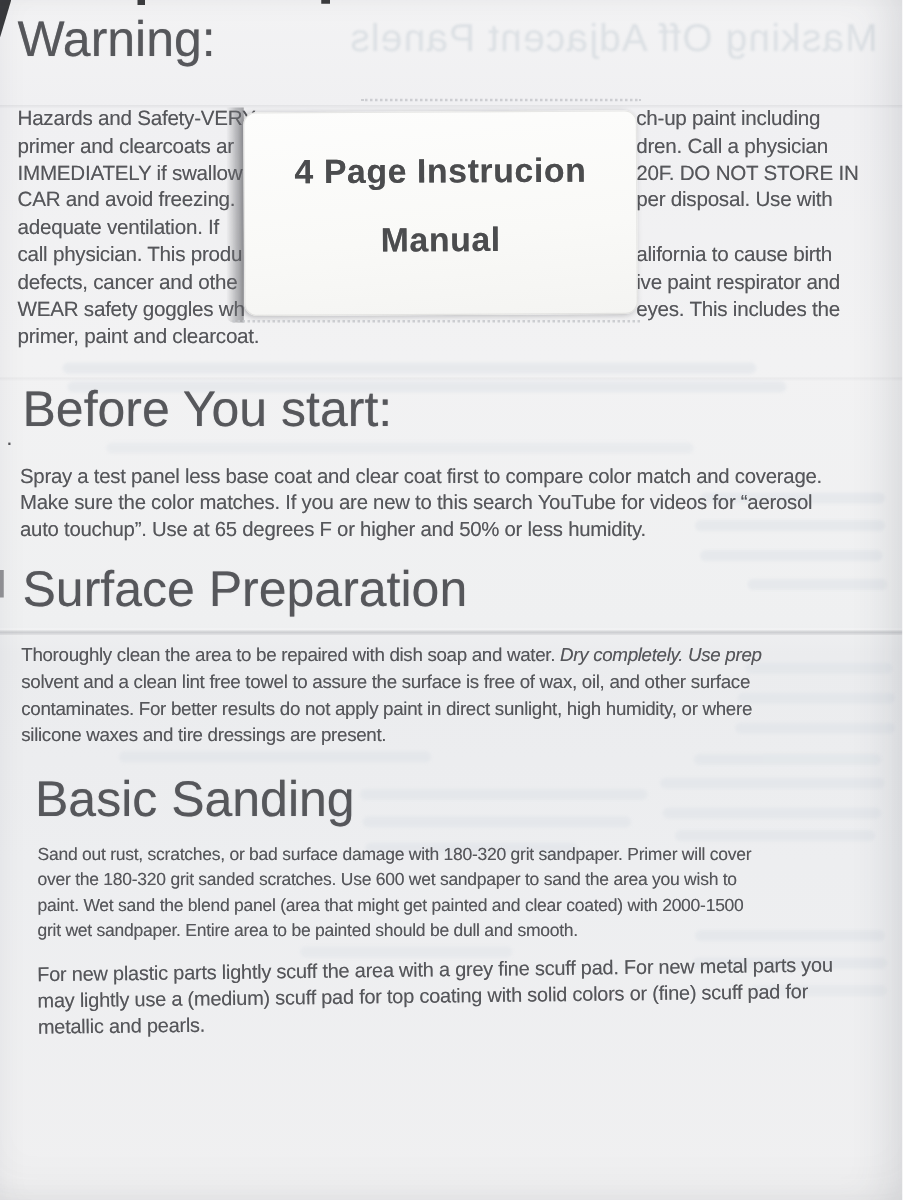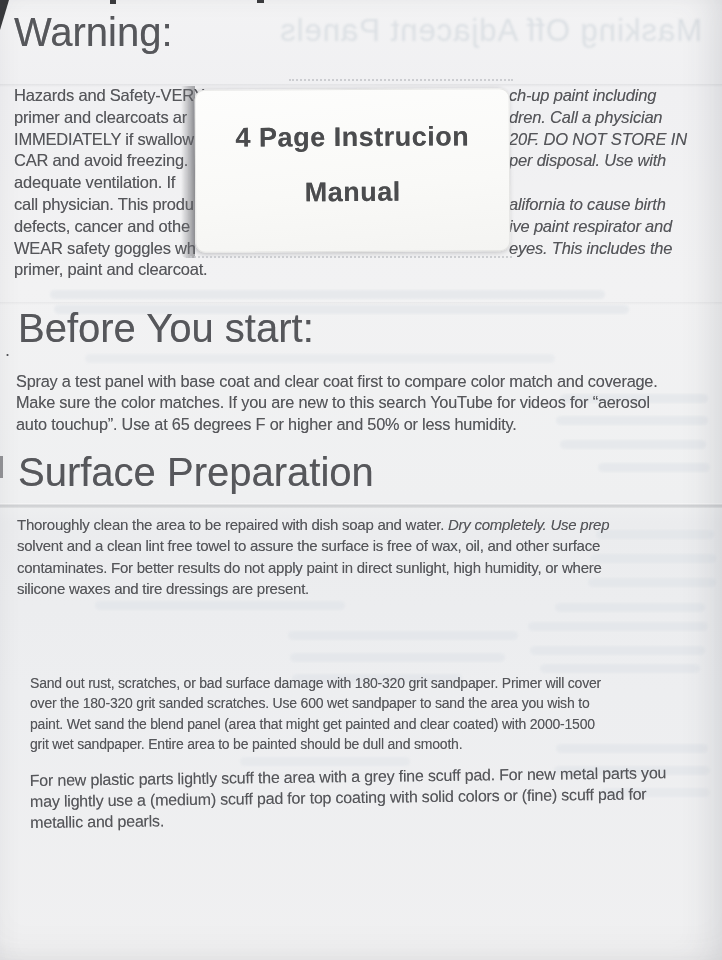--- a/index.html
+++ b/index.html
@@ -39,21 +39,21 @@
      text-shadow:0 0 .6px rgba(86,87,91,.55);}
   .h-warning{left:14px;top:10px;font-size:40px;}
   .h-before{left:18px;top:306px;font-size:40px;}
   .h-surface{left:18px;top:450px;font-size:40px;}
   .h-sanding{left:28px;top:618px;font-size:40px;}
   
   .para{position:absolute;color:#55565a;text-shadow:0 0 .5px rgba(85,86,90,.5);}
   .para div{white-space:nowrap;}
   .warn-lines{left:14px;top:85px;width:694px;font-size:16.5px;line-height:21.8px;letter-spacing:-.2px;}
   .wl{position:relative;}
-  .wl-right{position:absolute;left:495px;top:0;font-style:italic;}
+  .wl-right{position:absolute;left:495px;top:0;}
   .stray-dot{position:absolute;left:5px;top:340px;font-size:18px;color:#55565a;}
   .before-lines{left:16px;top:371px;width:694px;font-size:16.3px;line-height:21.4px;letter-spacing:-.2px;}
   .surface-lines{left:17px;top:514px;width:700px;font-size:15px;line-height:21.4px;letter-spacing:-.25px;}
   .sanding-lines-1{left:30px;top:673px;width:690px;font-size:14px;line-height:20.4px;letter-spacing:-.2px;}
   .sanding-lines-2{left:30px;top:771px;width:690px;font-size:16px;line-height:20.8px;letter-spacing:-.2px;
     transform:rotate(-.7deg);transform-origin:left center;}
   .it{font-style:italic;}
   
   .perf{position:absolute;height:0;border-top:2px dotted #c6c8cc;opacity:.85;}
   .perf-top{left:289px;top:79px;width:224px;}
@@ -127,33 +127,34 @@
   <div class="liner-shadow"></div>
   <div class="sticker">
     <div class="sticker-line sticker-line1">4 Page Instrucion</div>
     <div class="sticker-line sticker-line2">Manual</div>
   </div>
   <div class="perf perf-bottom"></div>
 
   <h1 class="h h-before">Before You start:</h1>
   <span class="stray-dot">.</span>
   <div class="para before-lines">
-    <div>Spray a test panel with base coat and clear coat first to compare color match and coverage.</div>
+    <div>Spray a test panel less base coat and clear coat first to compare color match and coverage.</div>
     <div>Make sure the color matches.  If you are new to this search YouTube for videos for “aerosol</div>
     <div>auto touchup”.  Use at 65 degrees F or higher and 50% or less humidity.</div>
   </div>
 
   <h1 class="h h-surface">Surface Preparation</h1>
   <div class="para surface-lines">
     <div><span>Thoroughly clean the area to be repaired with dish soap and water.  </span><span class="it">Dry completely. Use prep</span></div>
     <div>solvent and a clean lint free towel to assure the surface is free of wax, oil, and other surface</div>
     <div>contaminates. For better results do not apply paint in direct sunlight, high humidity, or where</div>
     <div>silicone waxes and tire dressings are present.</div>
   </div>
 
+  <h1 class="h h-sanding">Basic Sanding</h1>
   <div class="para sanding-lines-1">
     <div>Sand out rust, scratches, or bad surface damage with 180-320 grit sandpaper. Primer will cover</div>
     <div>over the 180-320 grit sanded scratches. Use 600 wet sandpaper to sand the area you wish to</div>
     <div>paint. Wet sand the blend panel (area that might get painted and clear coated) with 2000-1500</div>
     <div>grit wet sandpaper. Entire area to be painted should be dull and smooth.</div>
   </div>
   <div class="para sanding-lines-2">
     <div>For new plastic parts lightly scuff the area with a grey fine scuff pad. For new metal parts you</div>
     <div>may lightly use a (medium) scuff pad for top coating with solid colors or (fine) scuff pad for</div>
     <div>metallic and pearls.</div>

